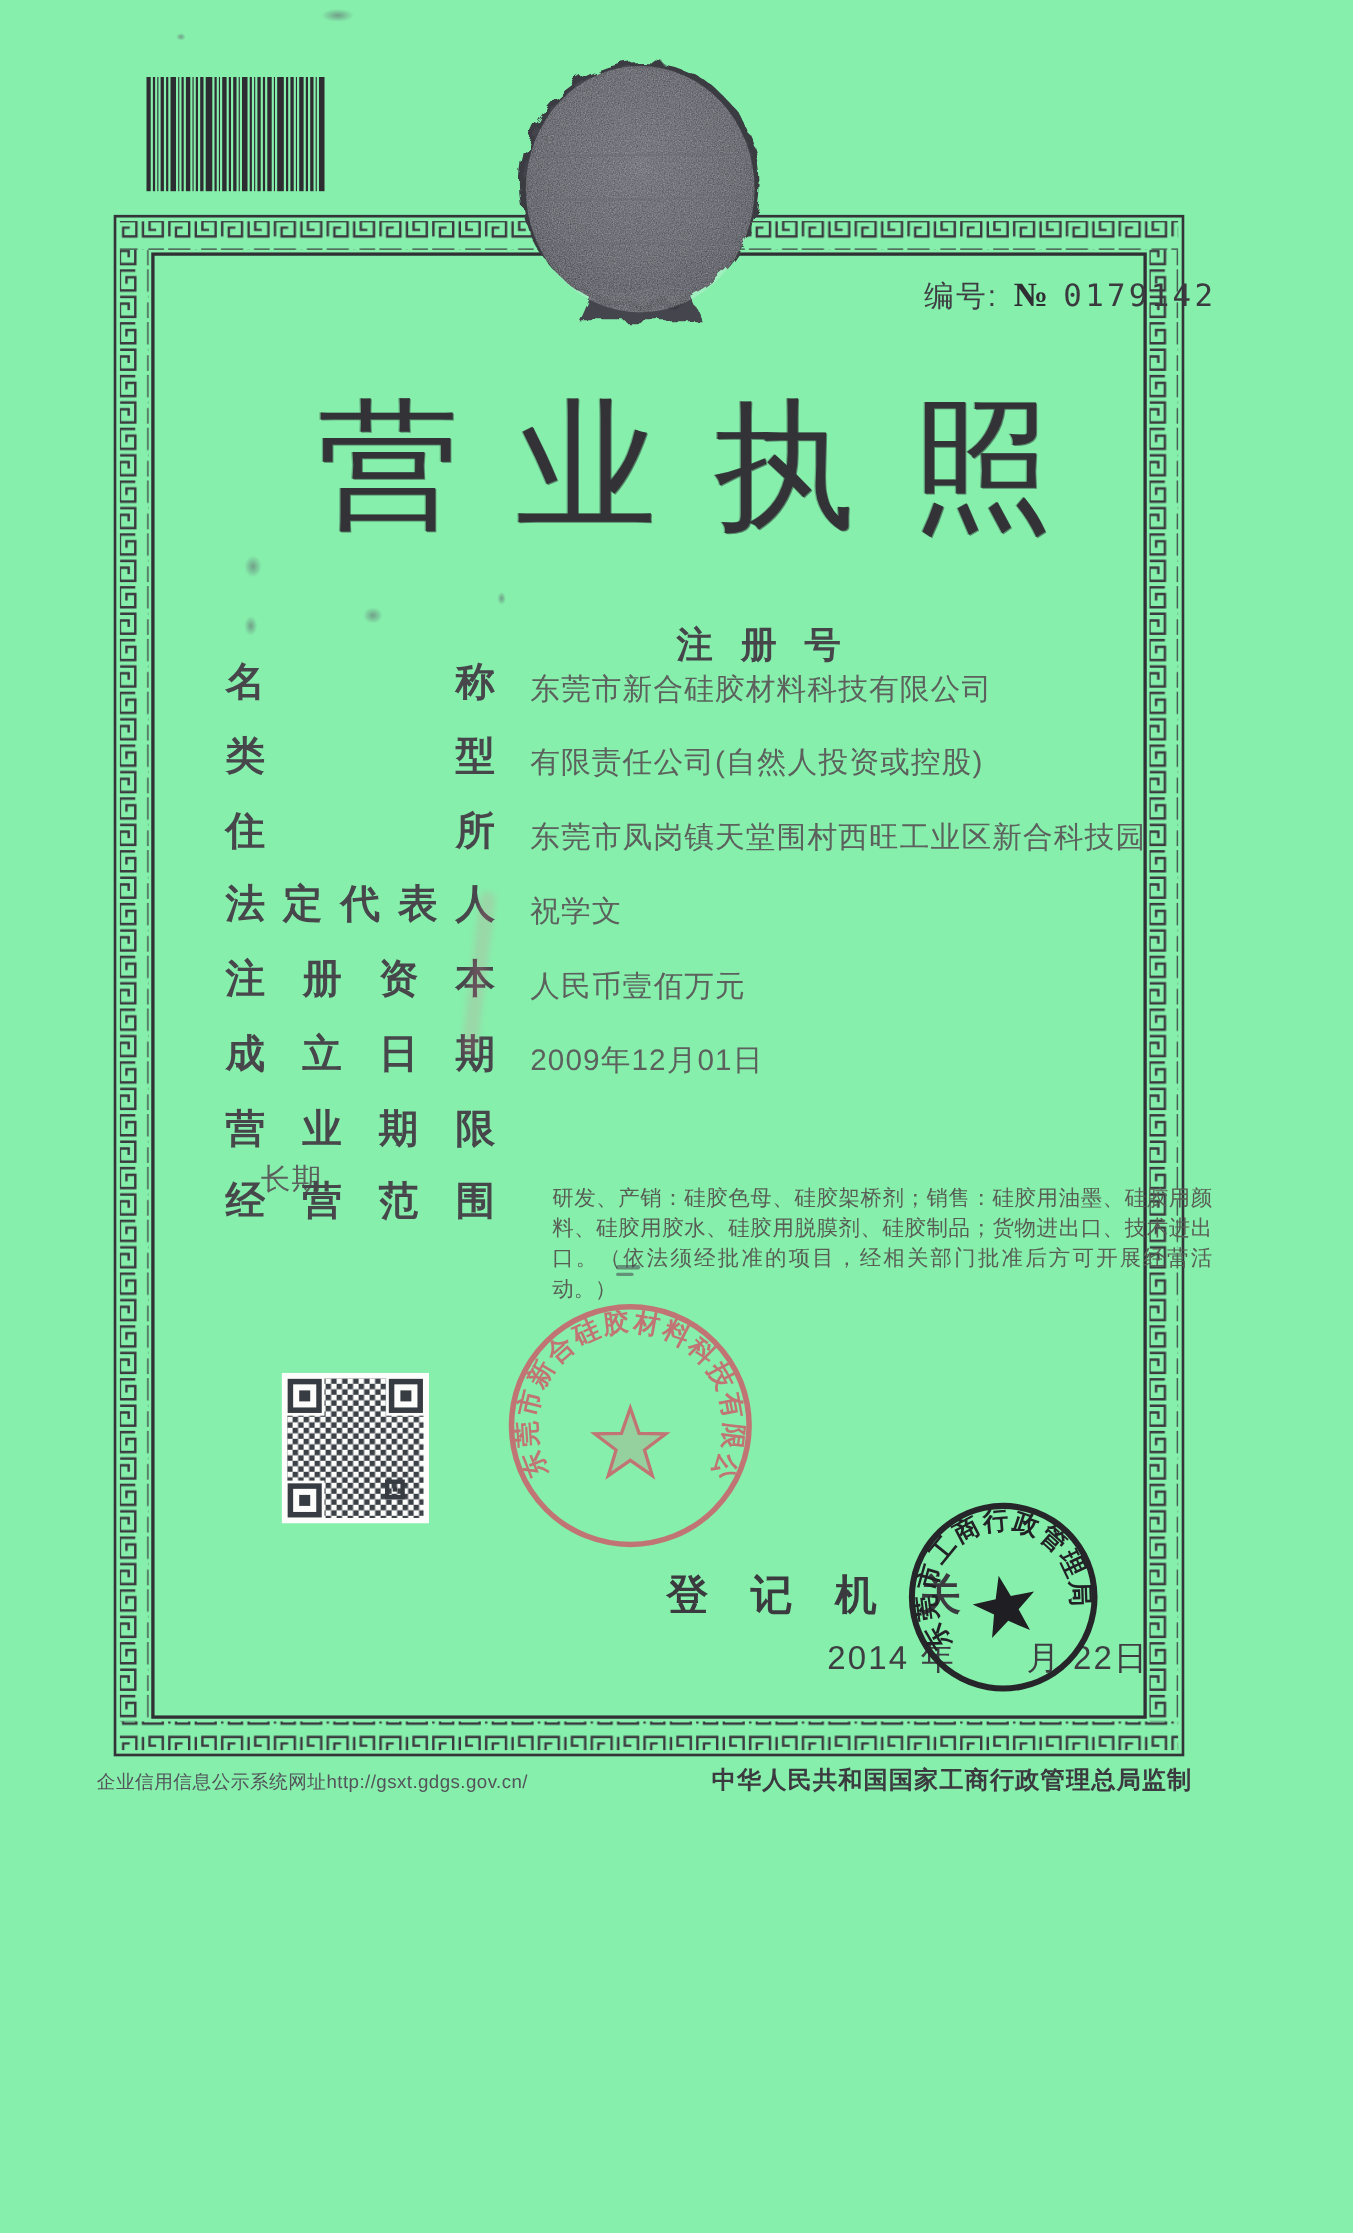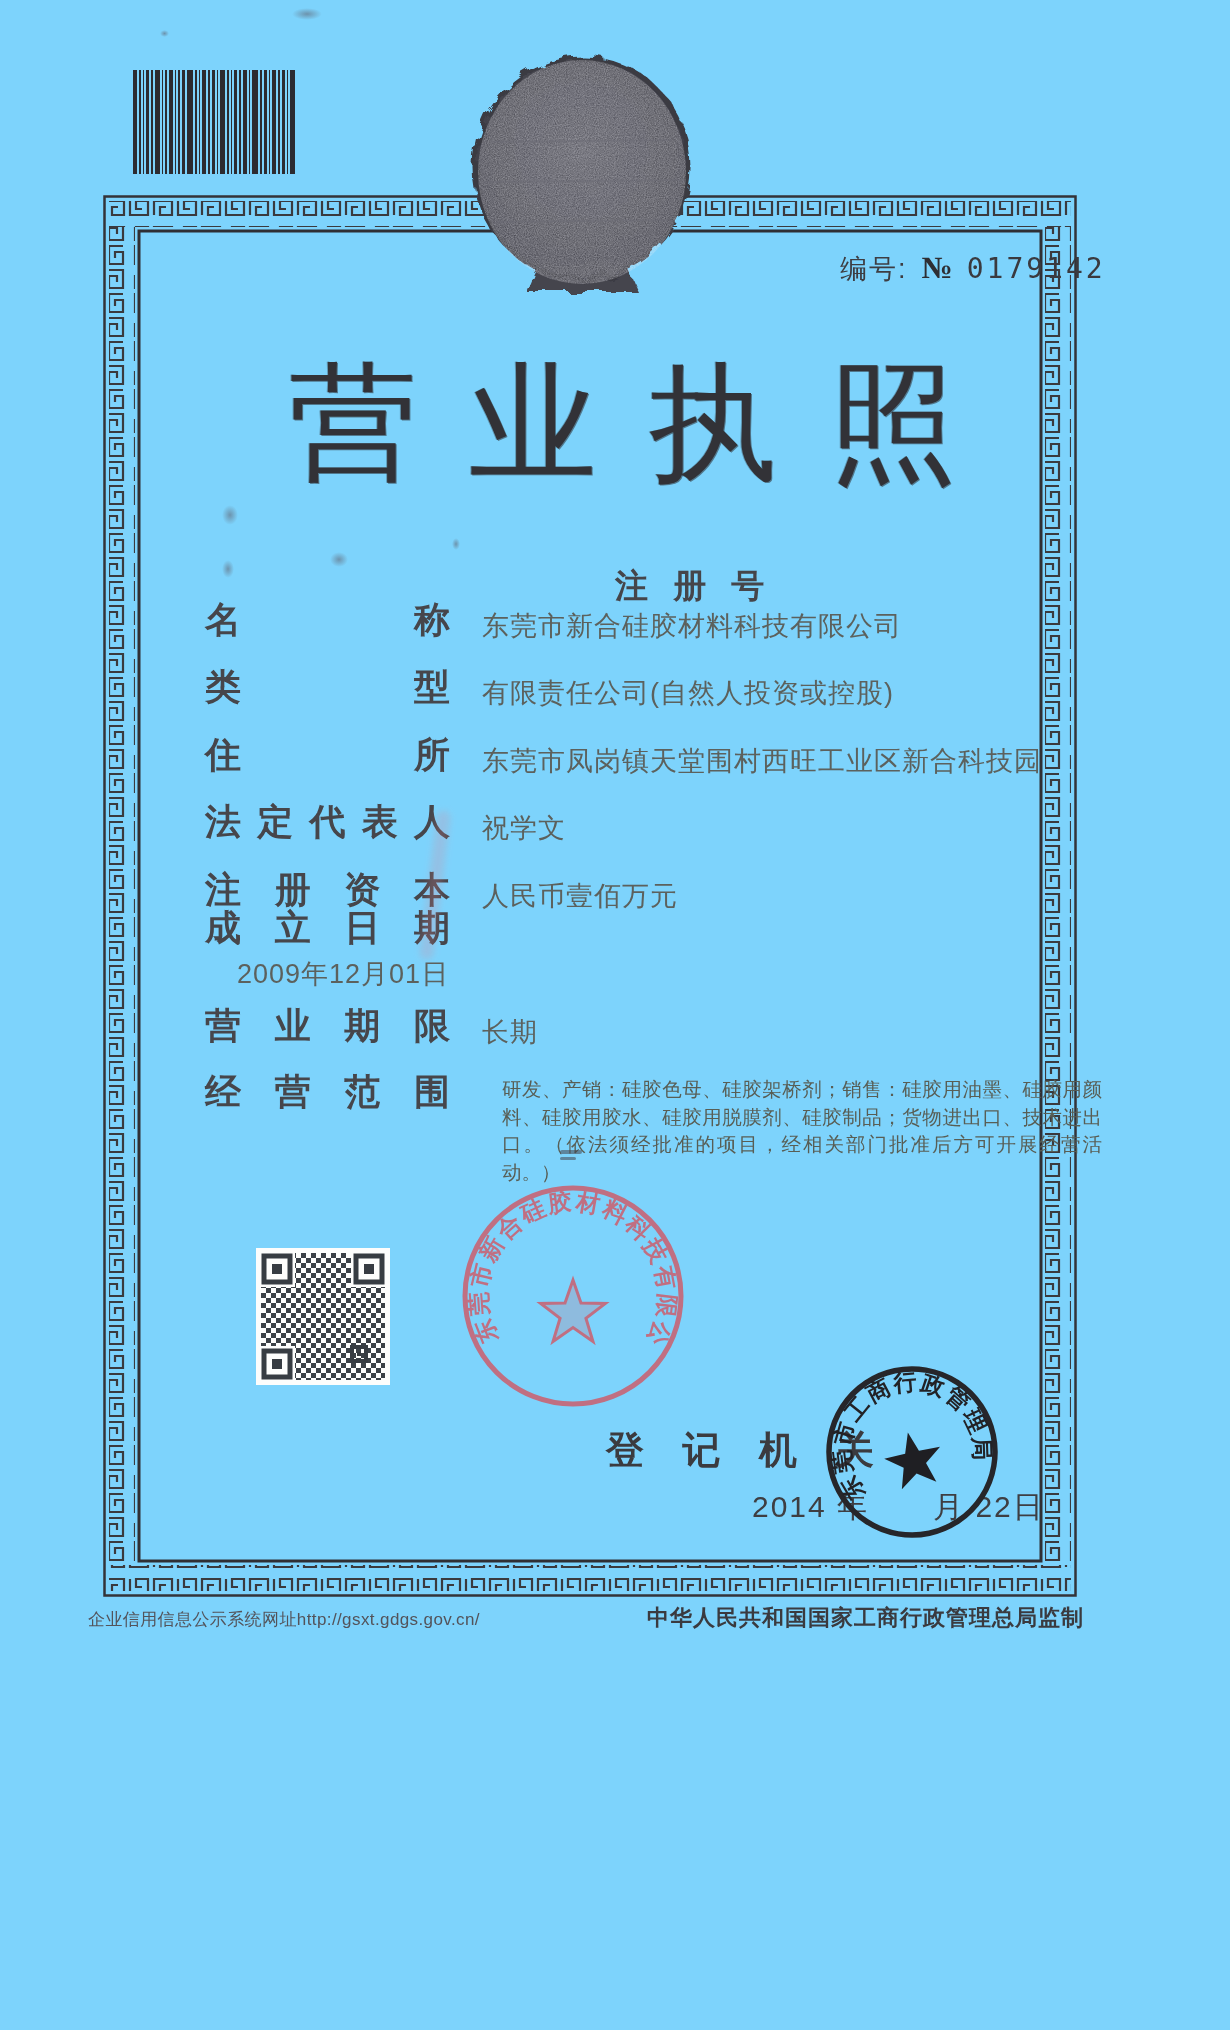--- a/index.html
+++ b/index.html
@@ -1,18 +1,18 @@
 <!DOCTYPE html>
 <html><head>
 <meta charset="utf-8">
 <style>
   html,body{margin:0;padding:0;background:#ffffff;}
   .page{
     position:relative;width:1230px;height:2030px;overflow:hidden;
-    background:#7dd3fc;
+    background:#86efac;
     font-family:"Liberation Sans", sans-serif;
     color:#3c3c40;
   }
   
   .barcode{position:absolute;left:133px;top:70px;width:163px;height:104px;}
   .emblem{position:absolute;left:462px;top:52px;width:240px;height:250px;}
   .serial-line{position:absolute;left:840px;top:250px;display:flex;align-items:baseline;gap:14px;}
   .serial-label{font-size:27px;color:#3d3d42;letter-spacing:2px;}
   .serial-symbol{font-family:"Liberation Serif",serif;font-weight:700;font-size:31px;color:#2e2e33;}
   .serial-number{font-family:"DejaVu Sans Mono",monospace;font-size:28px;letter-spacing:3px;color:#3a3a3f;}
@@ -186,25 +186,25 @@
     <div class="field-value">东莞市凤岗镇天堂围村西旺工业区新合科技园</div>
   </div>
   <div class="field-row" style="top:802px;">
     <div class="field-label">法定代表人</div>
     <div class="field-value">祝学文</div>
   </div>
   <div class="field-row" style="top:870px;">
     <div class="field-label">注册资本</div>
     <div class="field-value">人民币壹佰万元</div>
   </div>
-  <div class="field-row" style="top:908px;flex-direction:column;">
+  <div class="field-row" style="top:938px;">
     <div class="field-label">成立日期</div>
     <div class="field-value">2009年12月01日</div>
   </div>
-  <div class="field-row" style="top:1006px;">
+  <div class="field-row" style="top:1006px;flex-direction:column;">
     <div class="field-label">营业期限</div>
     <div class="field-value">长期</div>
   </div>
   <div class="field-row" style="top:1072px;gap:20px;">
     <div class="field-label">经营范围</div>
     <div class="field-value scope">研发、产销：硅胶色母、硅胶架桥剂；销售：硅胶用油墨、硅胶用颜料、硅胶用胶水、硅胶用脱膜剂、硅胶制品；货物进出口、技术进出口。（依法须经批准的项目，经相关部门批准后方可开展经营活动。）</div>
   </div>
 
   <svg class="qr" viewBox="0 0 134 137" aria-hidden="true">
     <defs>

